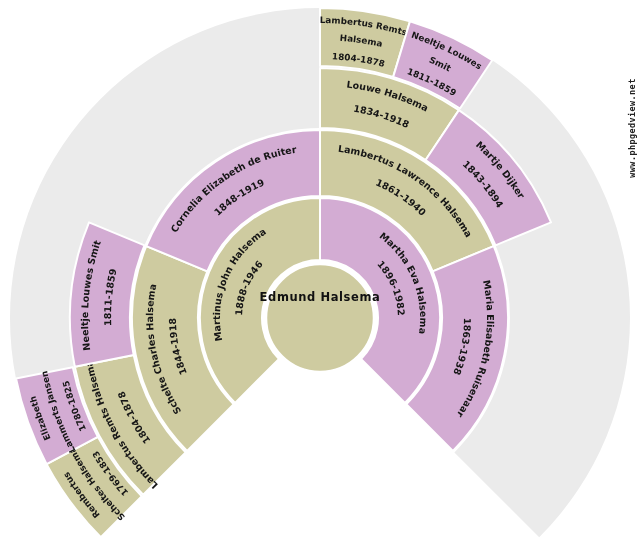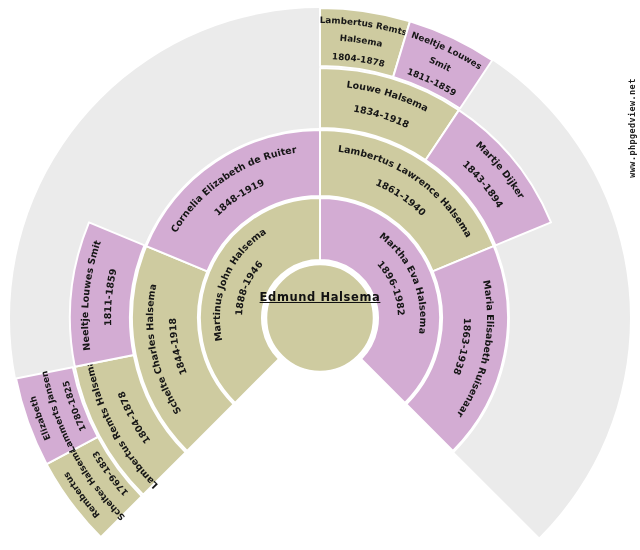--- a/index.html
+++ b/index.html
@@ -95,15 +95,15 @@
       <path d="M320.0 8.0 A310 310 0 0 1 410.0 21.3 L393.2 76.9 A252 252 0 0 0 320.0 66.0 Z" fill="#cecba0" stroke="#ffffff" stroke-width="2" stroke-linejoin="round"></path>
       <text font-size="8.8" fill="#161616"><textPath href="#tp-24-0" startOffset="50%" text-anchor="middle" xlink:href="#tp-24-0">Lambertus Remts</textPath></text>
       <text font-size="8.8" fill="#161616"><textPath href="#tp-24-1" startOffset="50%" text-anchor="middle" xlink:href="#tp-24-1">Halsema</textPath></text>
       <text font-size="8.8" fill="#161616"><textPath href="#tp-24-2" startOffset="50%" text-anchor="middle" xlink:href="#tp-24-2">1804-1878</textPath></text>
       <path d="M410.0 21.3 A310 310 0 0 1 492.2 60.2 L460.0 108.5 A252 252 0 0 0 393.2 76.9 Z" fill="#d3acd3" stroke="#ffffff" stroke-width="2" stroke-linejoin="round"></path>
       <text font-size="8.8" fill="#161616"><textPath href="#tp-25-0" startOffset="50%" text-anchor="middle" xlink:href="#tp-25-0">Neeltje Louwes</textPath></text>
       <text font-size="8.8" fill="#161616"><textPath href="#tp-25-1" startOffset="50%" text-anchor="middle" xlink:href="#tp-25-1">Smit</textPath></text>
       <text font-size="8.8" fill="#161616"><textPath href="#tp-25-2" startOffset="50%" text-anchor="middle" xlink:href="#tp-25-2">1811-1859</textPath></text>
       <circle cx="320" cy="318" r="54" fill="#cecba0" stroke="#ffffff" stroke-width="2.5"></circle>
     </svg>
-  <div class="center-label" style="left: 320px; top: 297px; text-decoration: underline;">Edmund Halsema</div>
+  <div class="center-label" style="left: 320px; top: 297px;">Edmund Halsema</div>
   <div class="watermark" style="left: 632px; top: 128px;">www.phpgedview.net</div>
 </div>
 
 </body></html>

